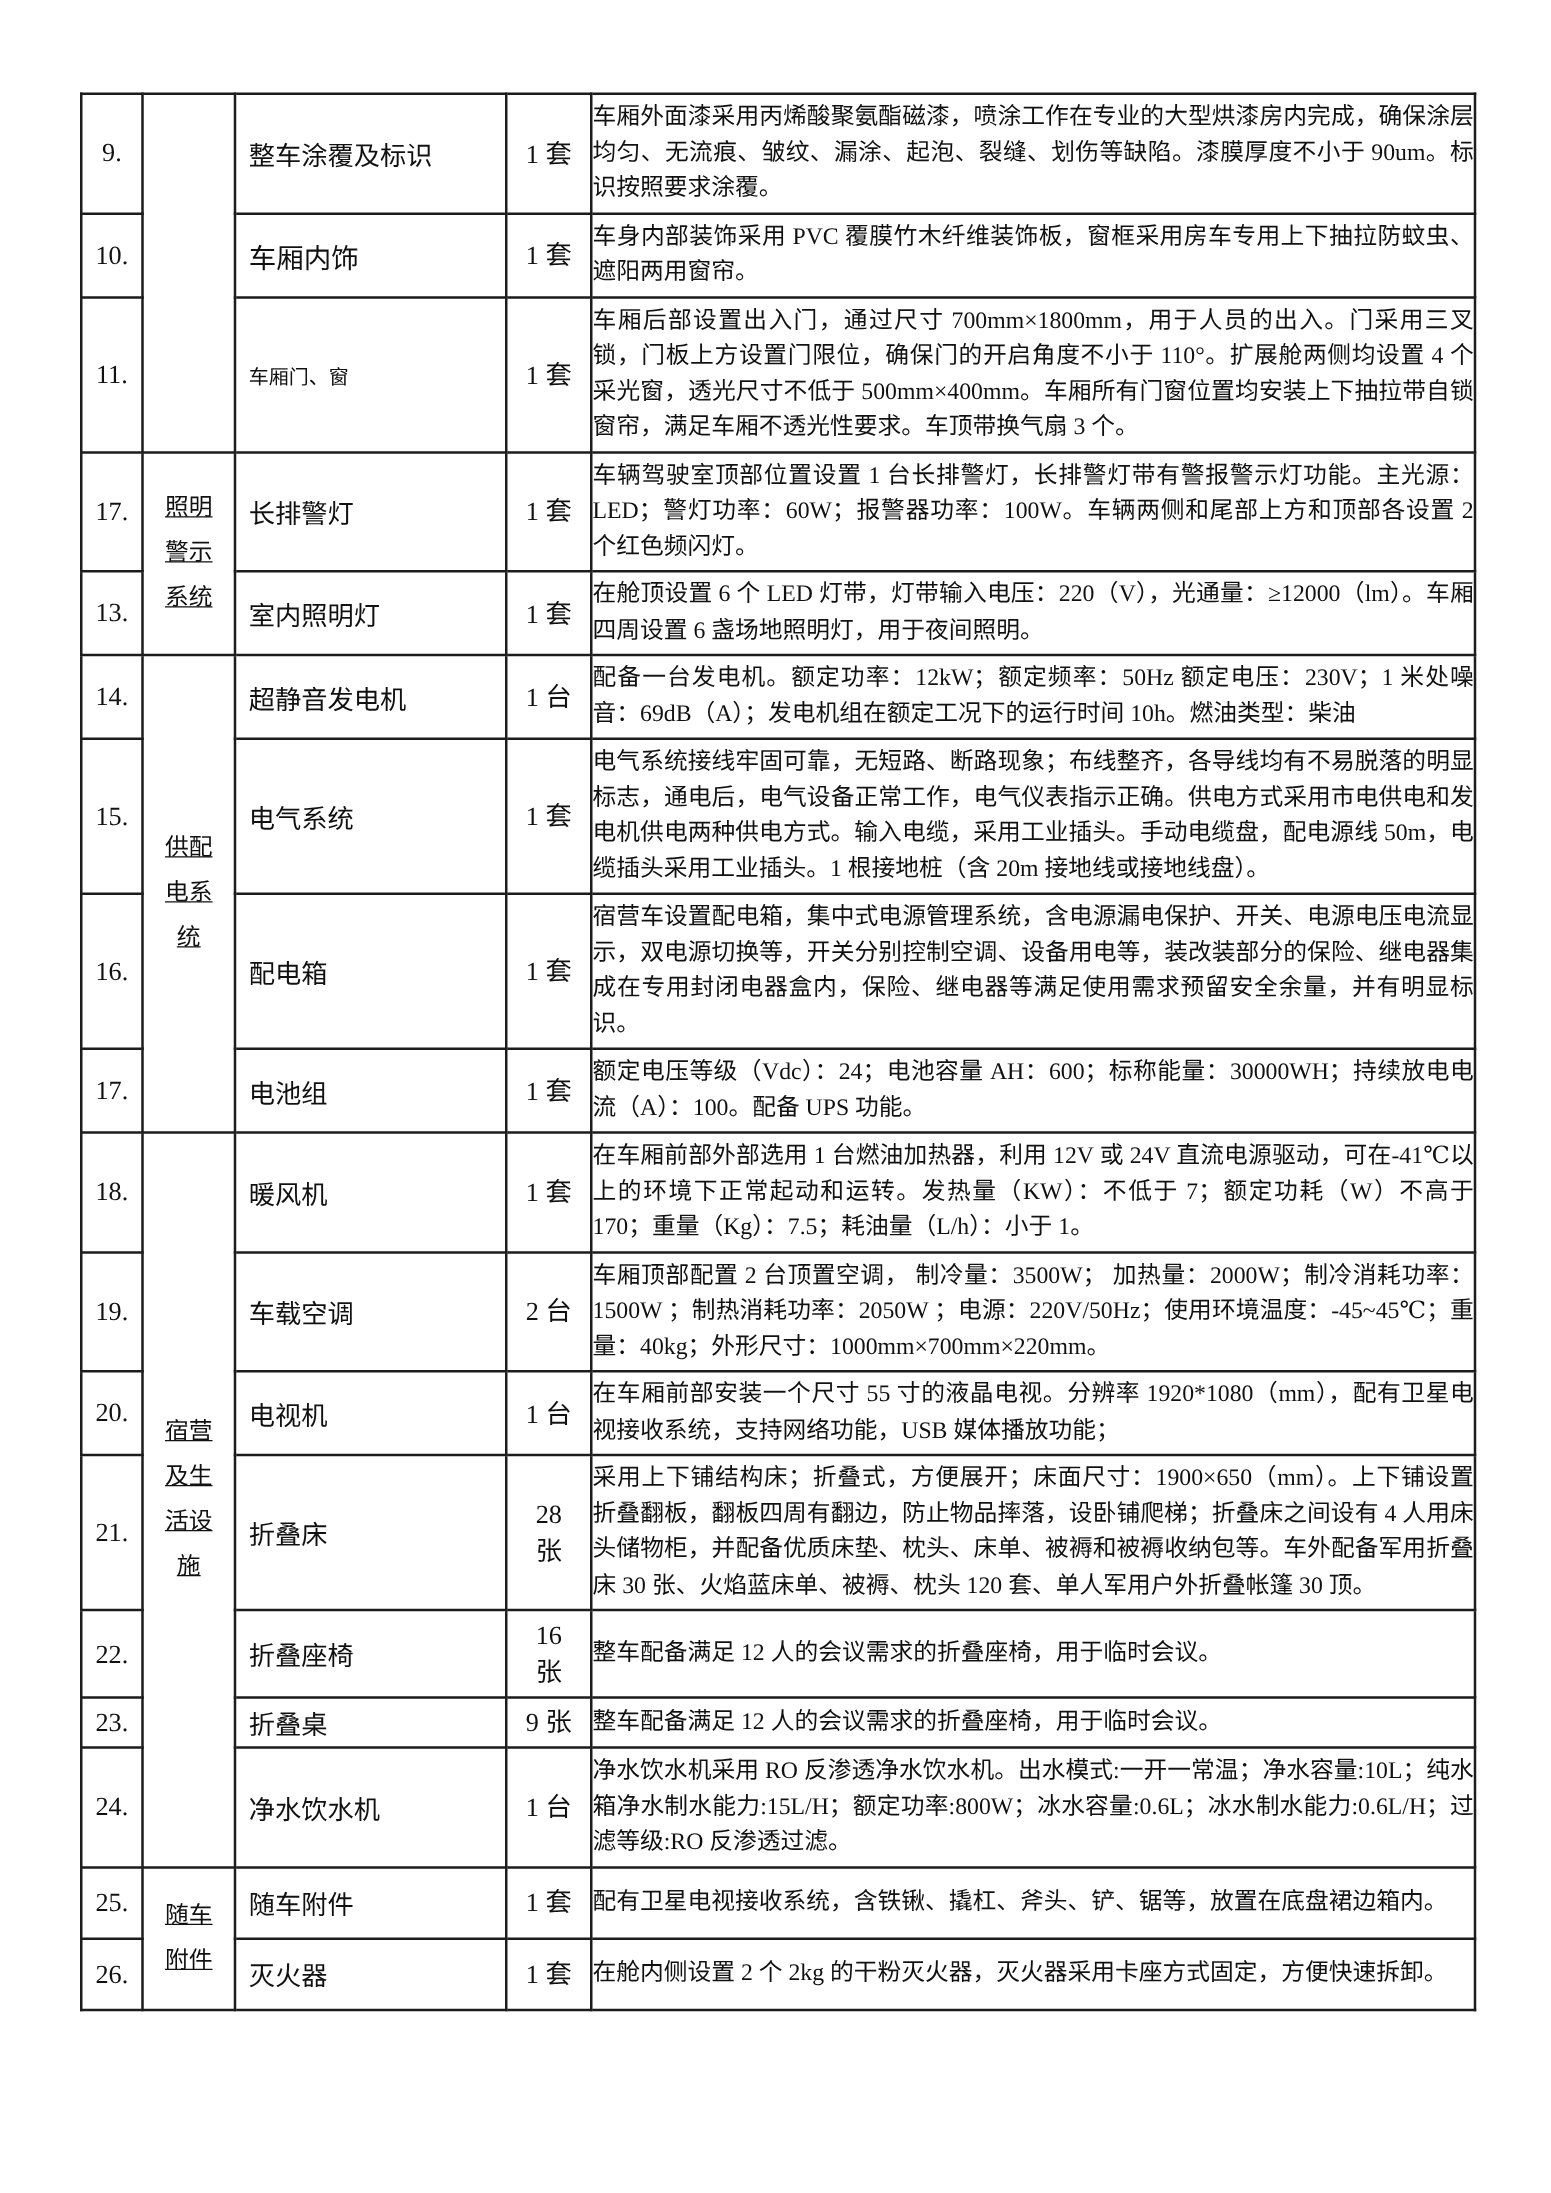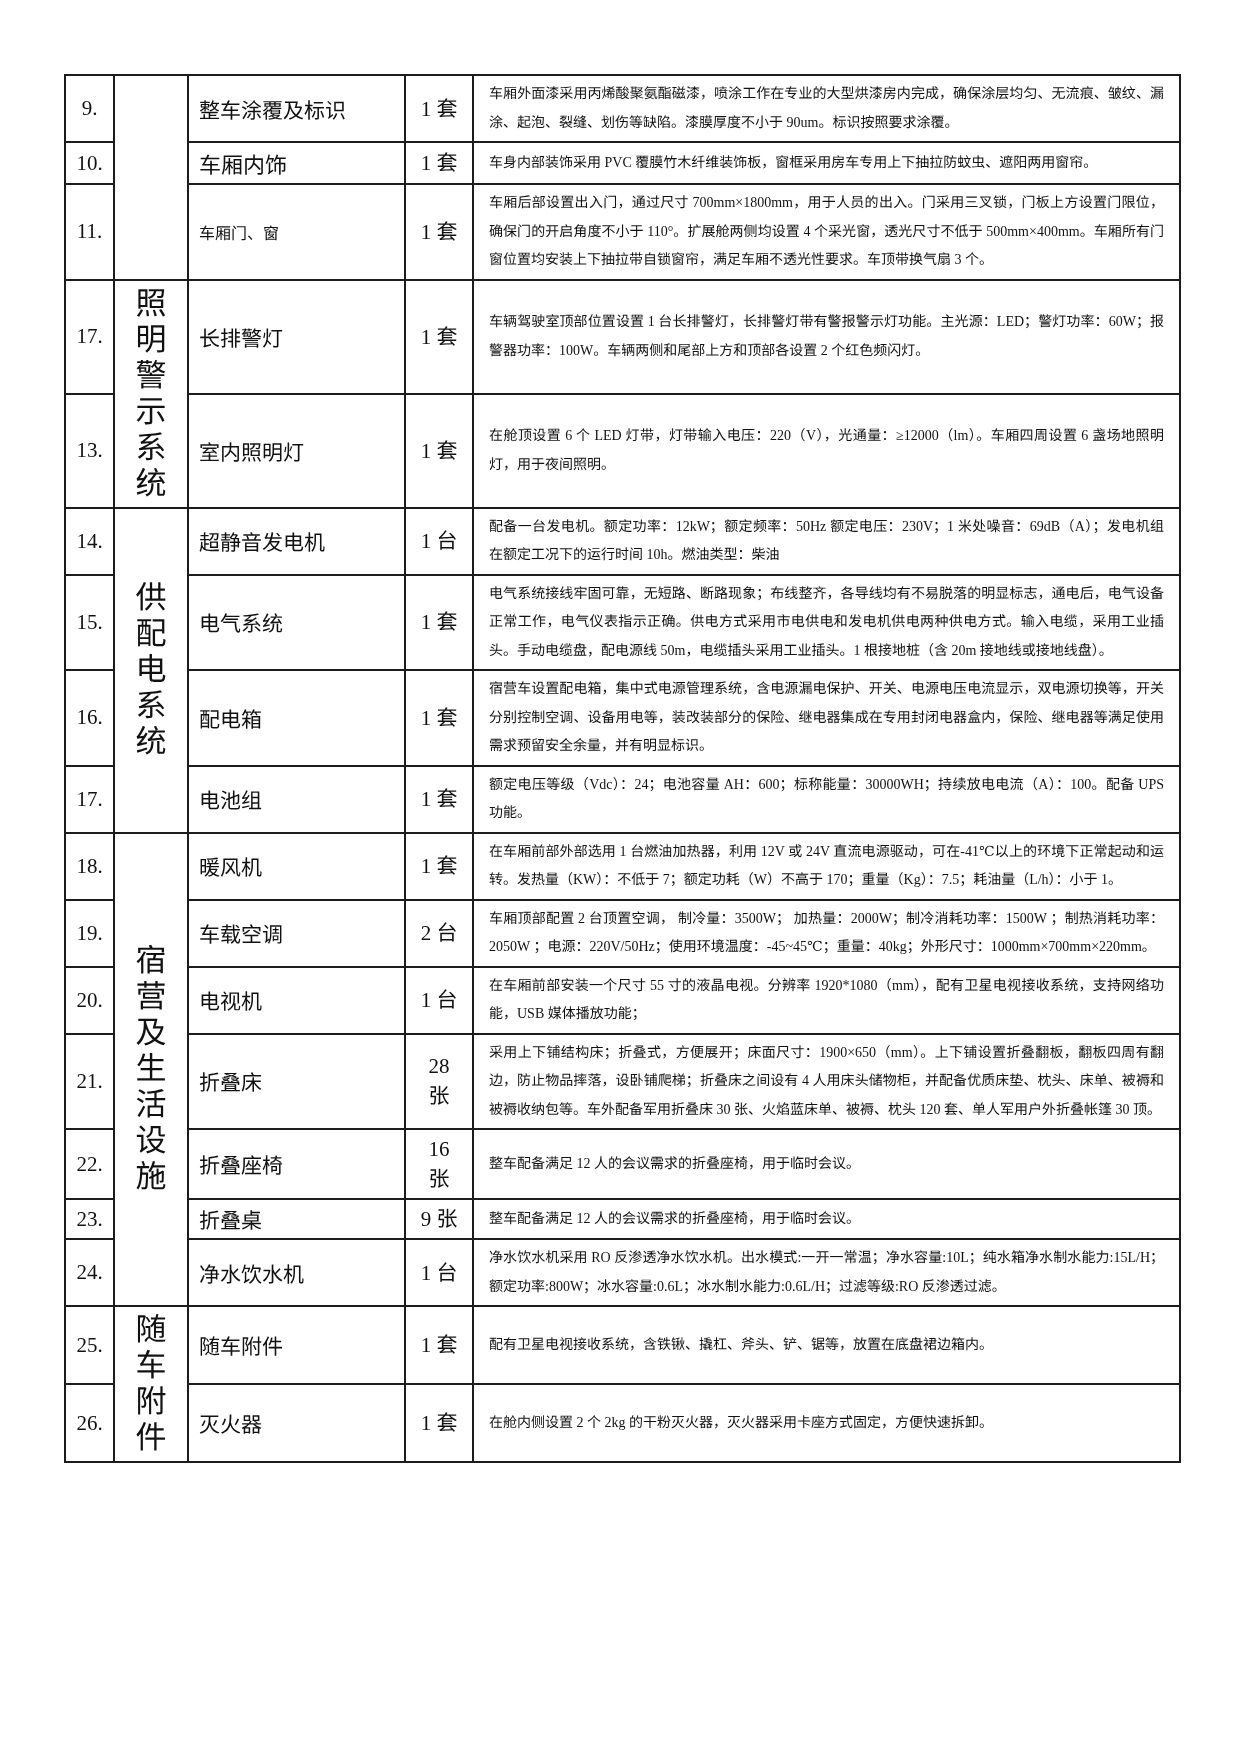--- a/index.html
+++ b/index.html
@@ -27,43 +27,44 @@
     padding:5px 6px;
     box-sizing:border-box;
   }
   td.num{
     text-align:center;
     font-size:21px;
     padding:4px 2px;
   }
   td.cat{
     text-align:center;
-    font-size:31px;
+    font-size:19px;
     line-height:36px;
-    padding:5px 11px;
+    padding:20px 11px;
     word-break:break-all;
+    text-decoration:underline;
   }
   td.item{
     font-size:21px;
     padding:4px 10px;
   }
   td.item.md{font-size:16px;}
   td.item.lg{font-size:22px;}
   td.qty{
     text-align:center;
     font-size:21px;
     white-space:pre-line;
     line-height:30px;
     padding:4px 2px;
   }
   td.desc{
     text-align:justify;
-    font-size:14px;
+    font-size:19px;
     line-height:28.5px;
-    padding:4px 15px;
+    padding:4px 0;
   }
 </style>
 </head>
 <body>
 
 <div class="page">
   <table class="spec-table">
     <colgroup>
       <col style="width:49px">
       <col style="width:74px">

